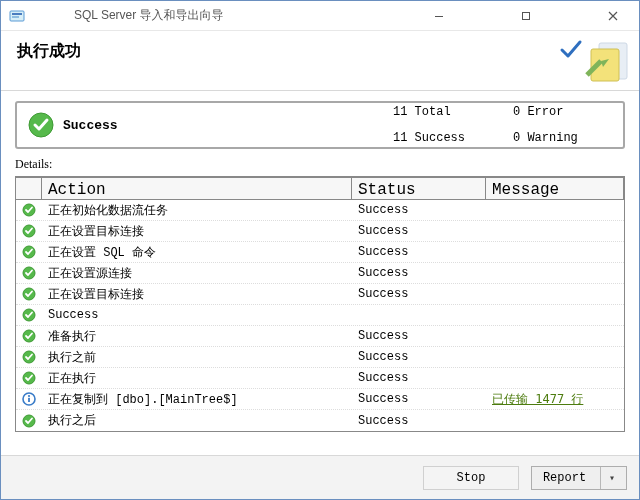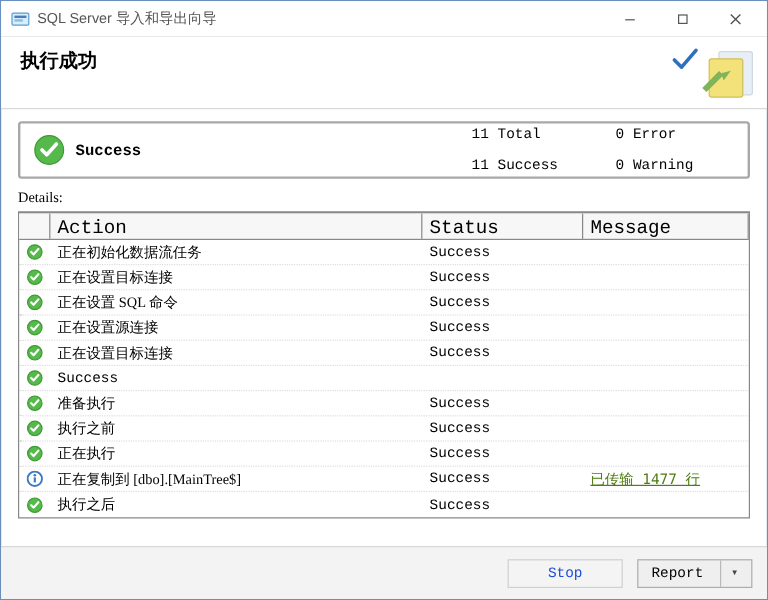--- a/index.html
+++ b/index.html
@@ -18,20 +18,21 @@
     background: #fff;
     position: relative;
   }
   .titlebar {
     height: 30px;
     background: #fff;
     display: flex;
     align-items: center;
     padding: 0 4px 0 8px;
     border-bottom: 1px solid #e8e8e8;
+    gap: 43px;
   }
   .titlebar .app-icon {
     width: 16px; height: 16px;
     margin-right: 6px;
     display: inline-flex; align-items: center; justify-content: center;
   }
   .titlebar .title-text {
     flex: 1;
     color: #555;
     font-size: 12px;
@@ -136,21 +137,21 @@
     border-bottom: 1px dotted #ddd;
     font-family: "SimSun", "Courier New", monospace;
     font-size: 12px;
   }
   .grow:last-child { border-bottom: none; justify-content: space-between; }
   .grow .cell-icon {
     width: 26px; display: flex; align-items: center; justify-content: center;
   }
   .grow .cell-action {
     flex: 1; padding-left: 6px;
-    overflow: hidden; white-space: nowrap; text-overflow: ellipsis; font-family: Liberation Serif, serif;
+    overflow: hidden; white-space: nowrap; text-overflow: ellipsis;
   }
   .grow .cell-status {
     width: 134px; padding-left: 6px;
     font-family: "Courier New", monospace;
   }
   .grow .cell-message {
     width: 138px; padding-left: 6px;
     color: #4d7c0f;
     text-decoration: underline;
     font-family: "SimSun", monospace;
@@ -175,21 +176,21 @@
     background: #efefef;
     font-family: "Courier New", "SimSun", monospace;
     font-size: 12px;
     display: inline-flex;
     align-items: center;
     justify-content: center;
     padding: 0 10px;
     gap: 10px;
   }
   .btn.disabled {
-    color: #1d4ed8;
+    color: #000000;
     border-color: #d0d0d0;
     background: #f4f4f4;
   }
   .btn .drop {
     border-left: 1px solid #b8b8b8;
     padding-left: 8px;
     margin-left: 4px;
     height: 100%;
     display: inline-flex; align-items: center;
   }

